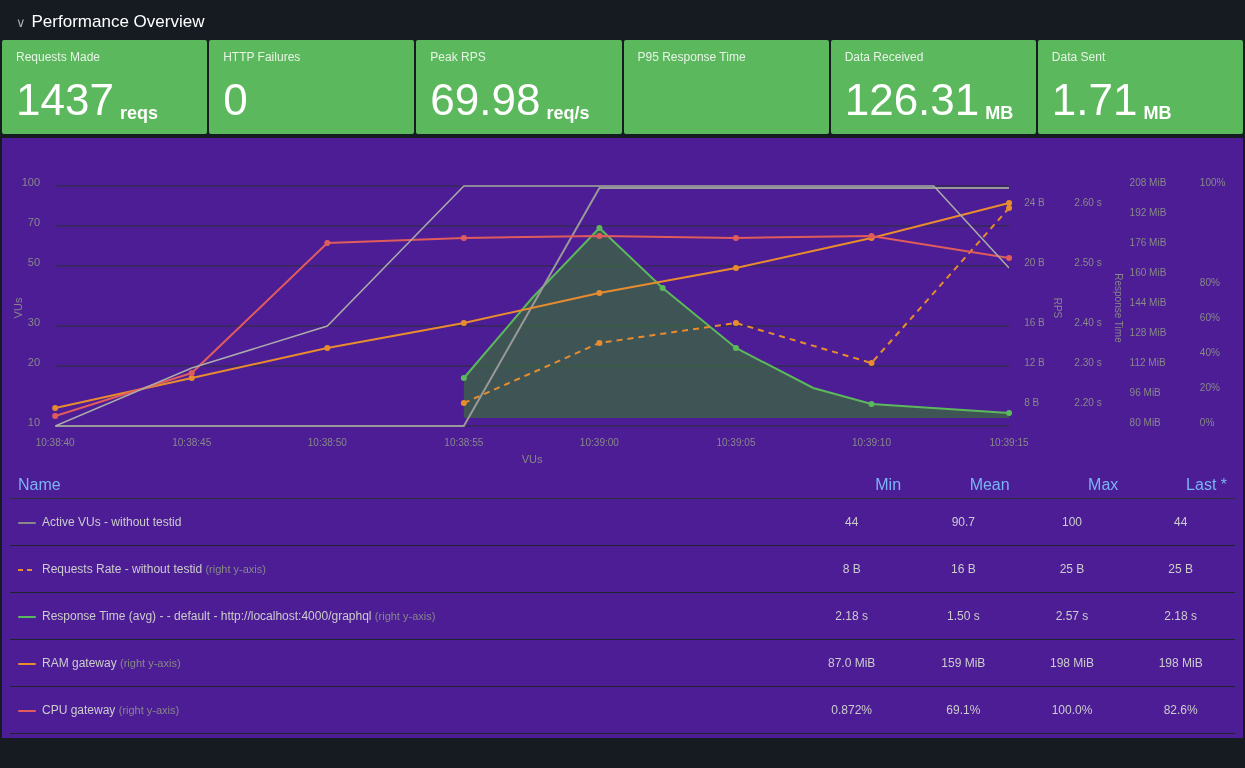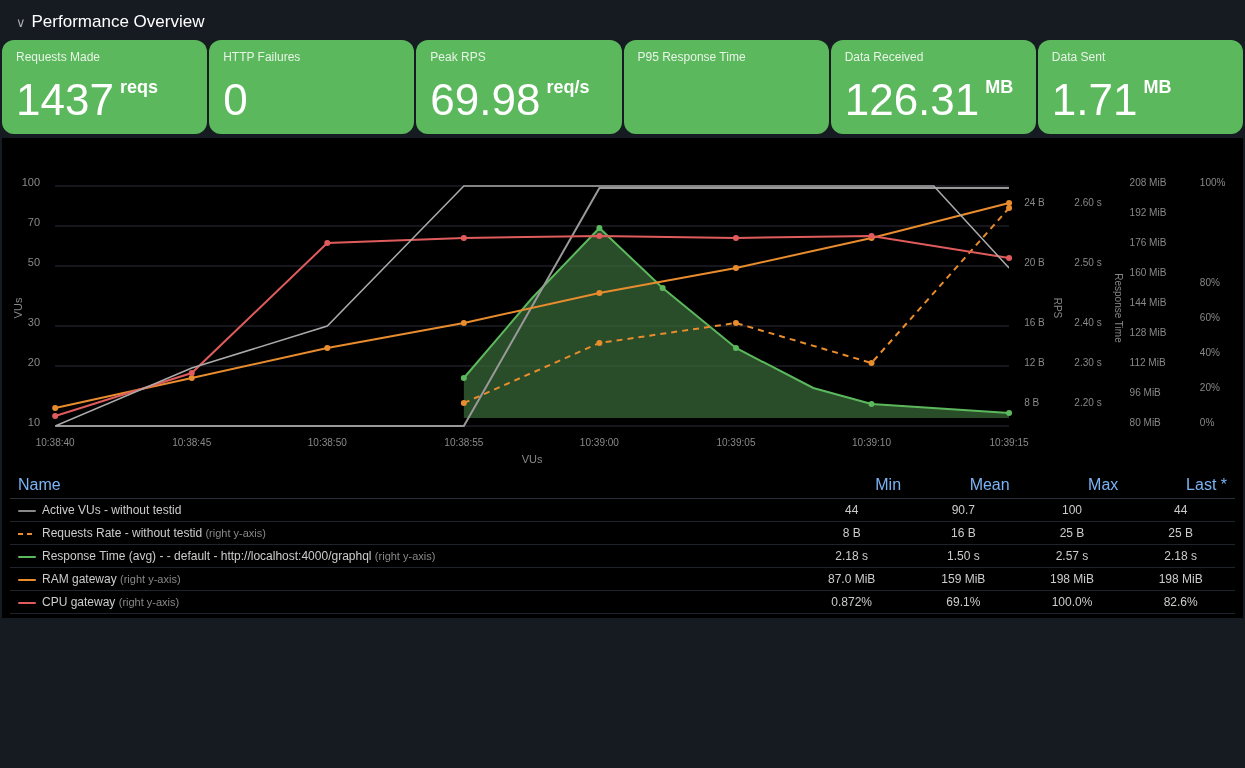--- a/index.html
+++ b/index.html
@@ -27,43 +27,43 @@
     }
     .stat-cards {
       display: flex;
       gap: 2px;
       padding: 0 2px 2px;
     }
     .stat-card {
       flex: 1;
       background: #5cb85c;
       padding: 10px 14px 12px;
-      border-radius: 12px;
+      border-radius: 2px;
     }
     .stat-card .label {
       font-size: 12px;
       color: rgba(255,255,255,0.85);
       font-weight: 400;
       margin-bottom: 14px;
     }
     .stat-card .value {
       font-size: 44px;
       font-weight: 300;
       color: #fff;
       line-height: 1;
       display: flex;
-      align-items: flex-start;
+      align-items: flex-end;
       gap: 6px;
     }
     .stat-card .value .unit {
       font-size: 18px;
       font-weight: 700;
     }
     .chart-section {
-      background: #000000;
+      background: #4c1d95;
       margin: 2px;
       padding: 10px 8px 4px;
       position: relative;
     }
     .chart-container {
       position: relative;
       width: 100%;
       height: 320px;
     }
     svg.main-chart {
@@ -80,21 +80,21 @@
       padding: 4px 8px;
       color: #7ab4f5;
       font-weight: 400;
       font-size: 16px;
       border-bottom: 1px solid #2a2f3a;
     }
     .legend-table th.right {
       text-align: right;
     }
     .legend-table td {
-      padding: 4px 8px;
+      padding: 16px 8px;
       font-size: 12px;
       color: #ccc;
       border-bottom: 1px solid #1e232d;
     }
     .legend-table td.right {
       text-align: center;
     }
     .legend-dot {
       display: inline-block;
       width: 18px;

